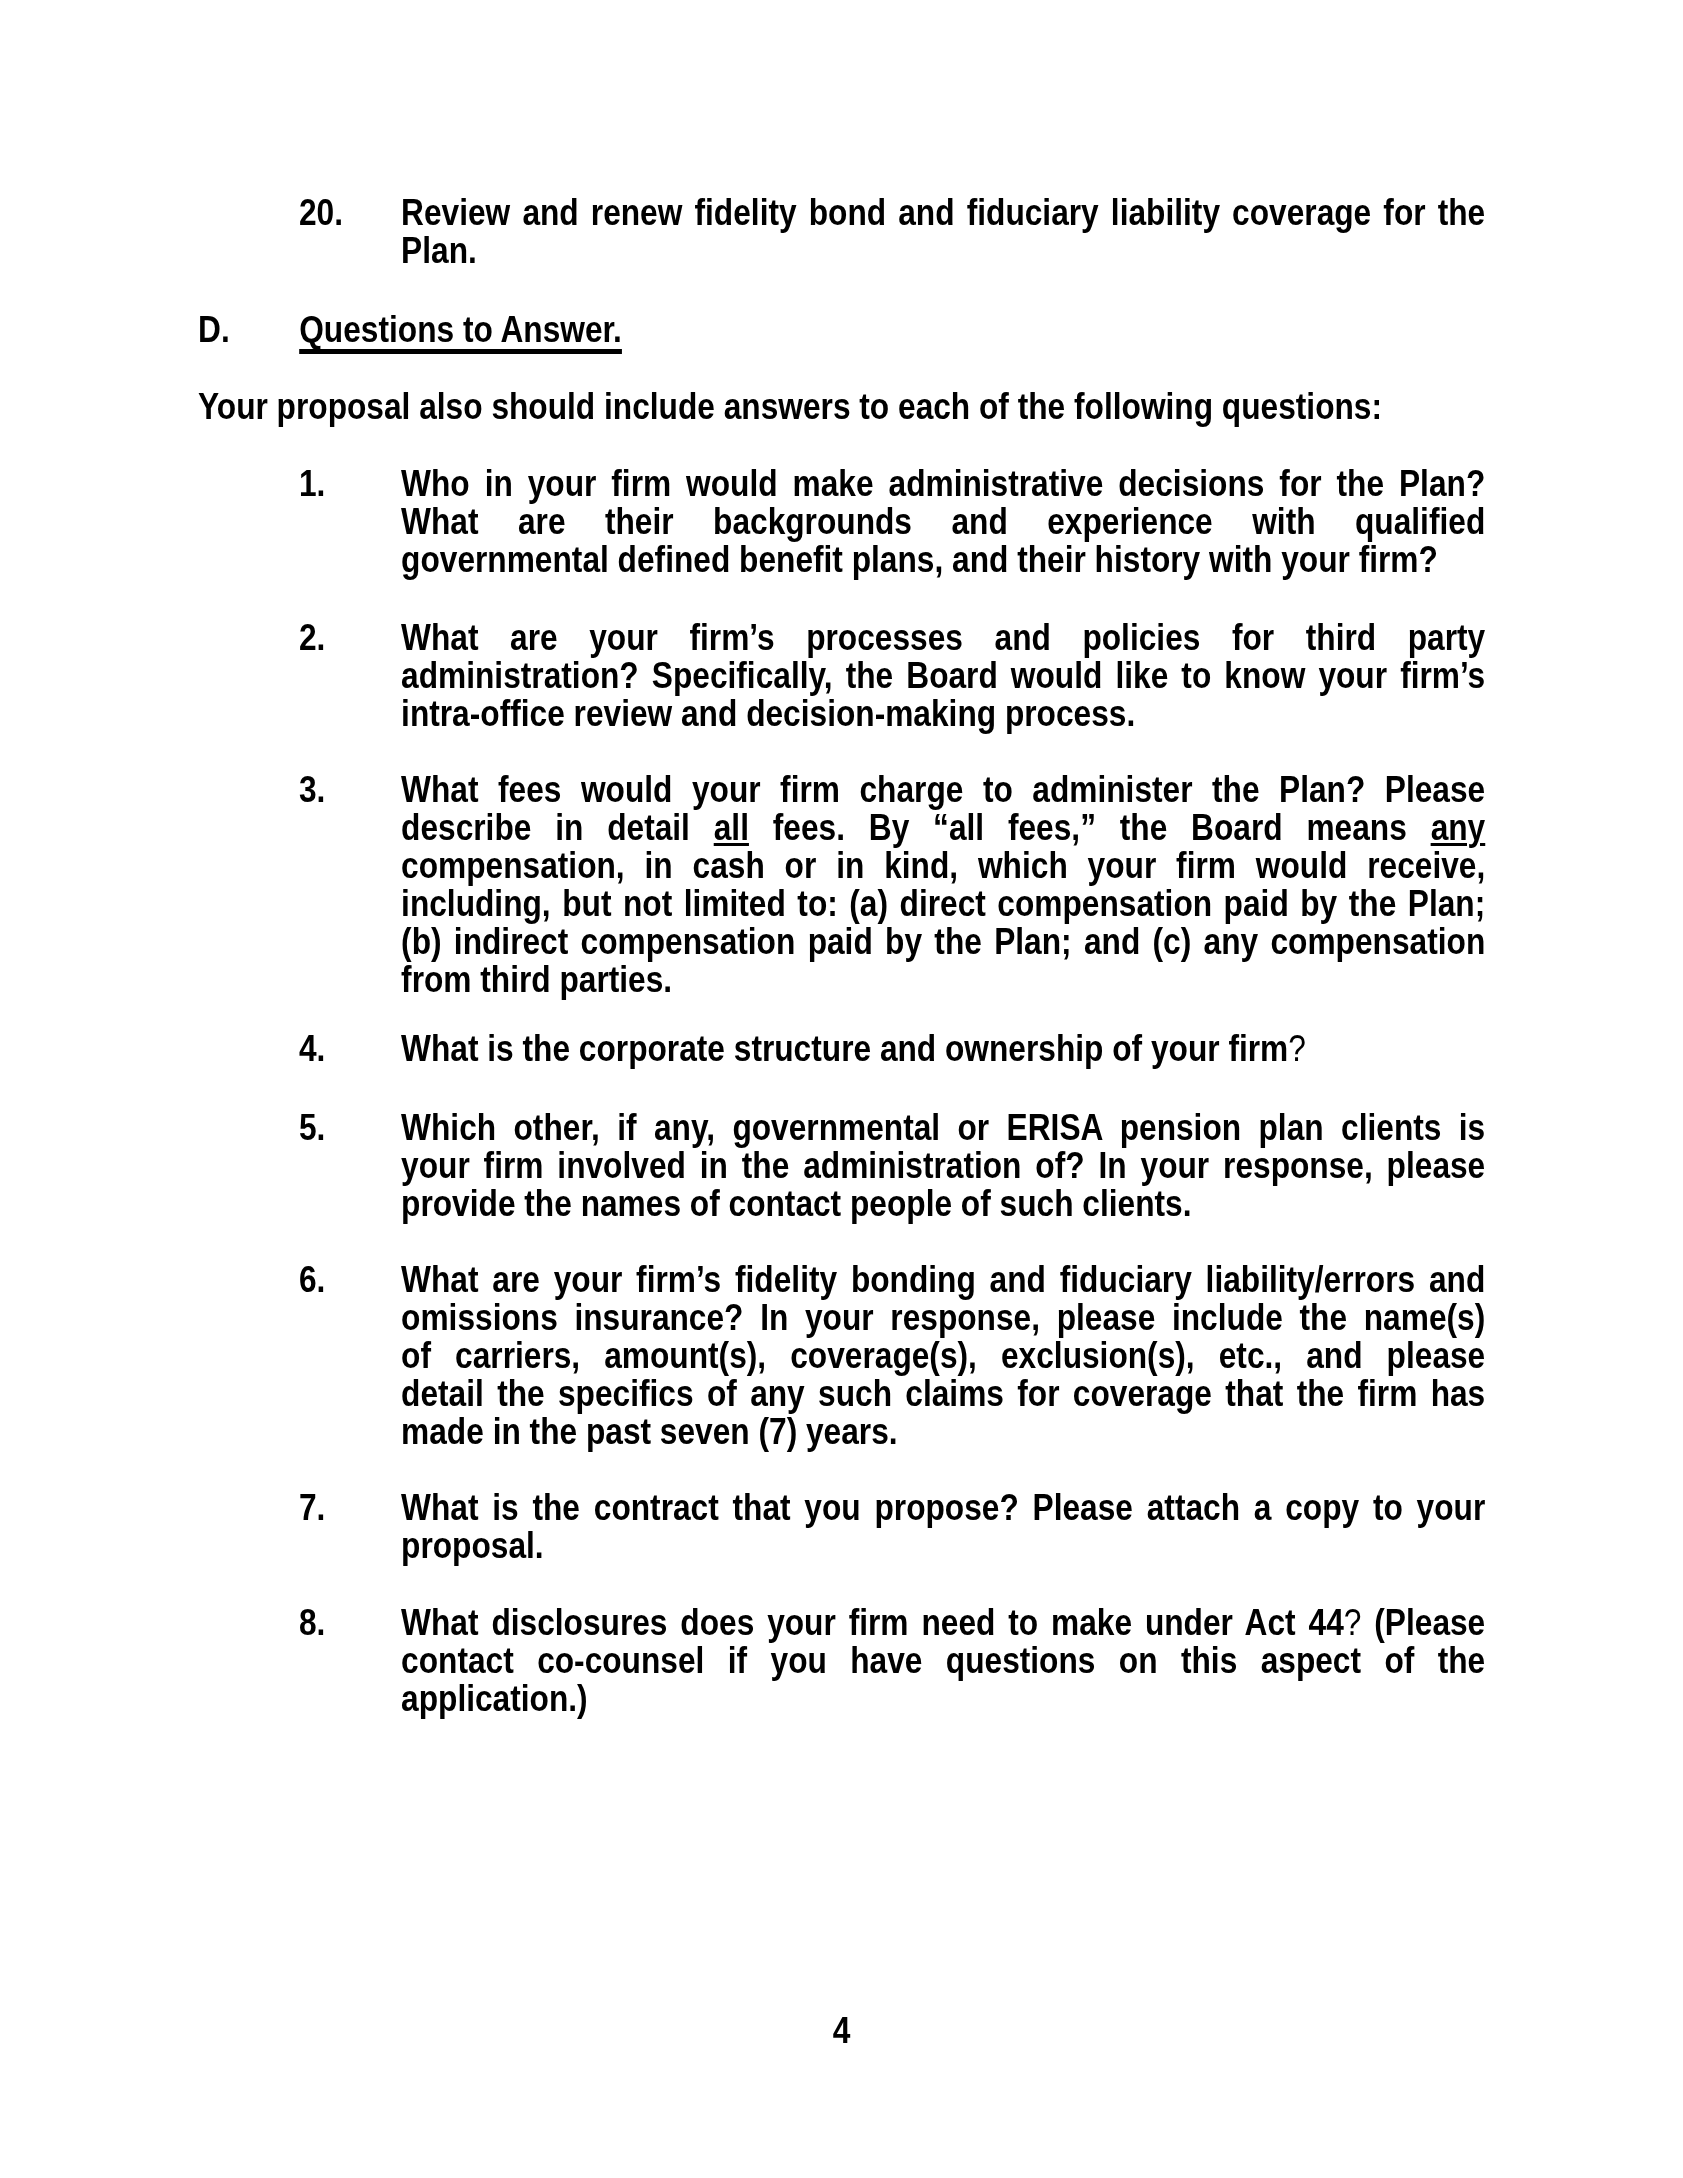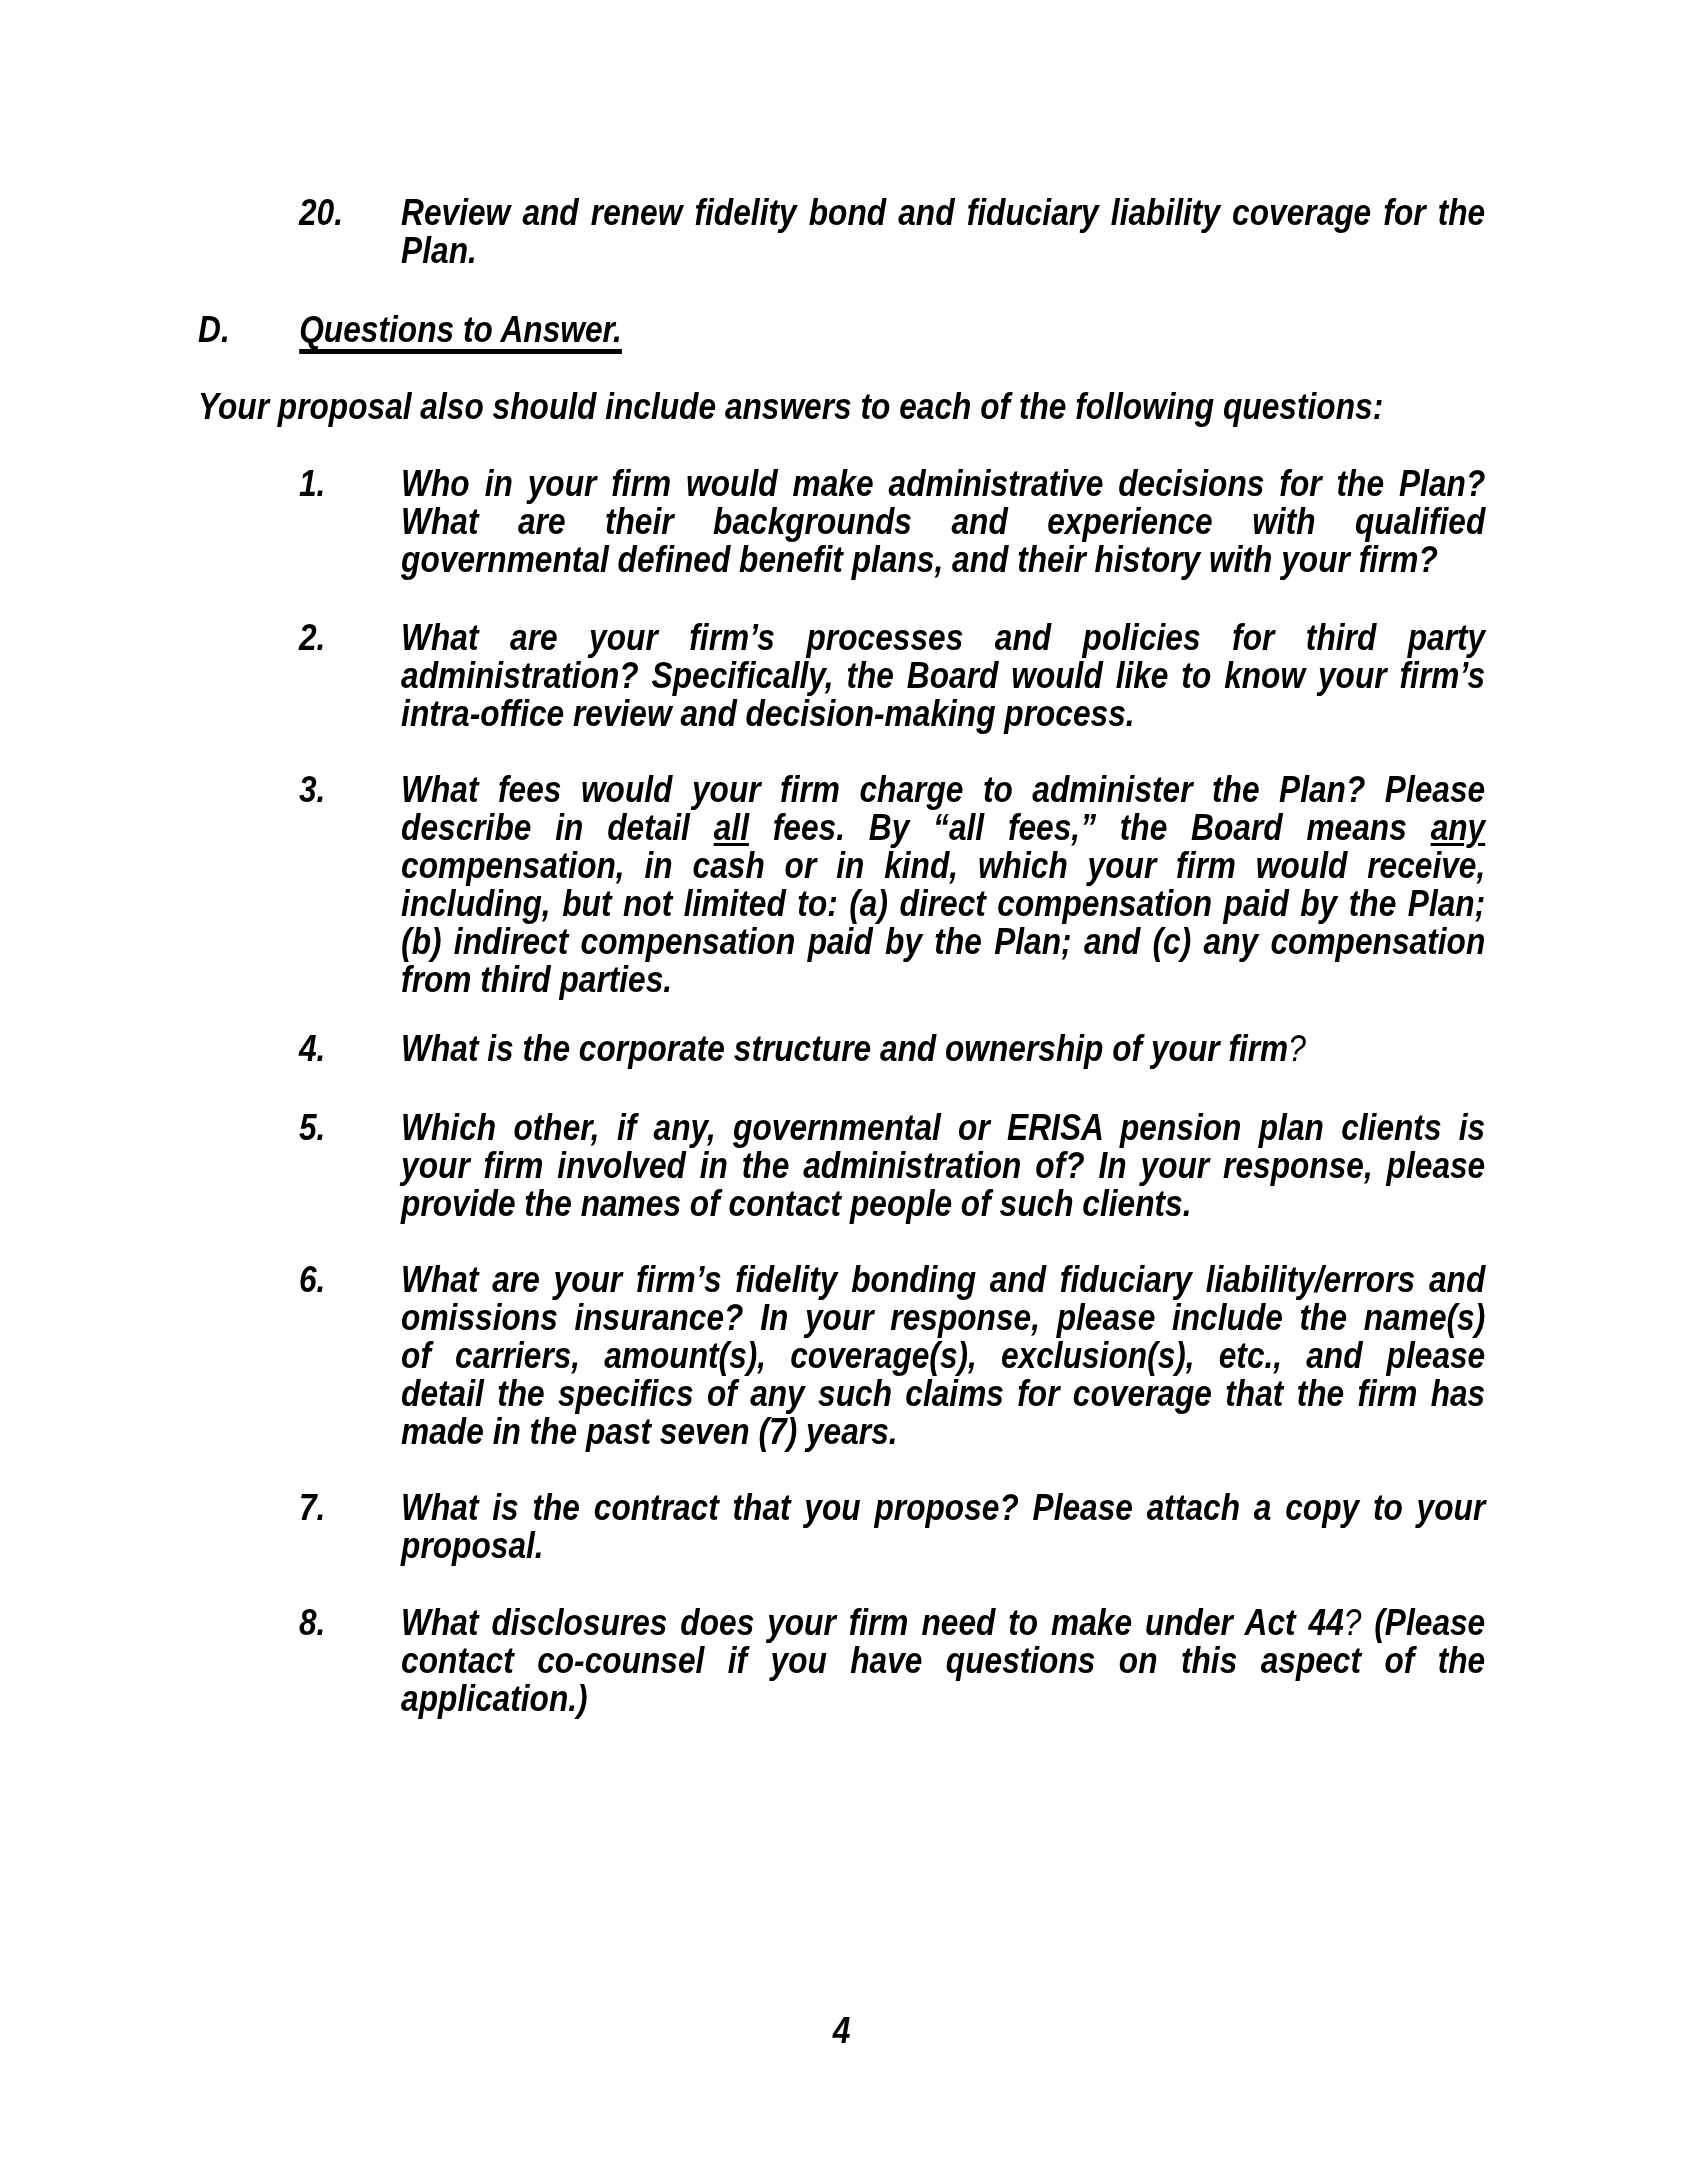--- a/index.html
+++ b/index.html
@@ -11,21 +11,20 @@
     position: relative;
     width: 1683px;
     height: 2178px;
     background: #ffffff;
     color: #000000;
     font-family: "Liberation Sans", "DejaVu Sans", sans-serif;
     font-weight: 700;
     font-size: 36px;
     line-height: 38px;
     overflow: hidden;
-    font-style: italic;
   }
   .block { position: absolute; }
   
   .sx { transform: scaleX(0.88); transform-origin: 0 0; }
 
   
   .item { left: 299px; }
   .item .num { position: absolute; left: 0; top: 0; }
   .item .txt { margin-left: 116px; width: 1232px; }
 

